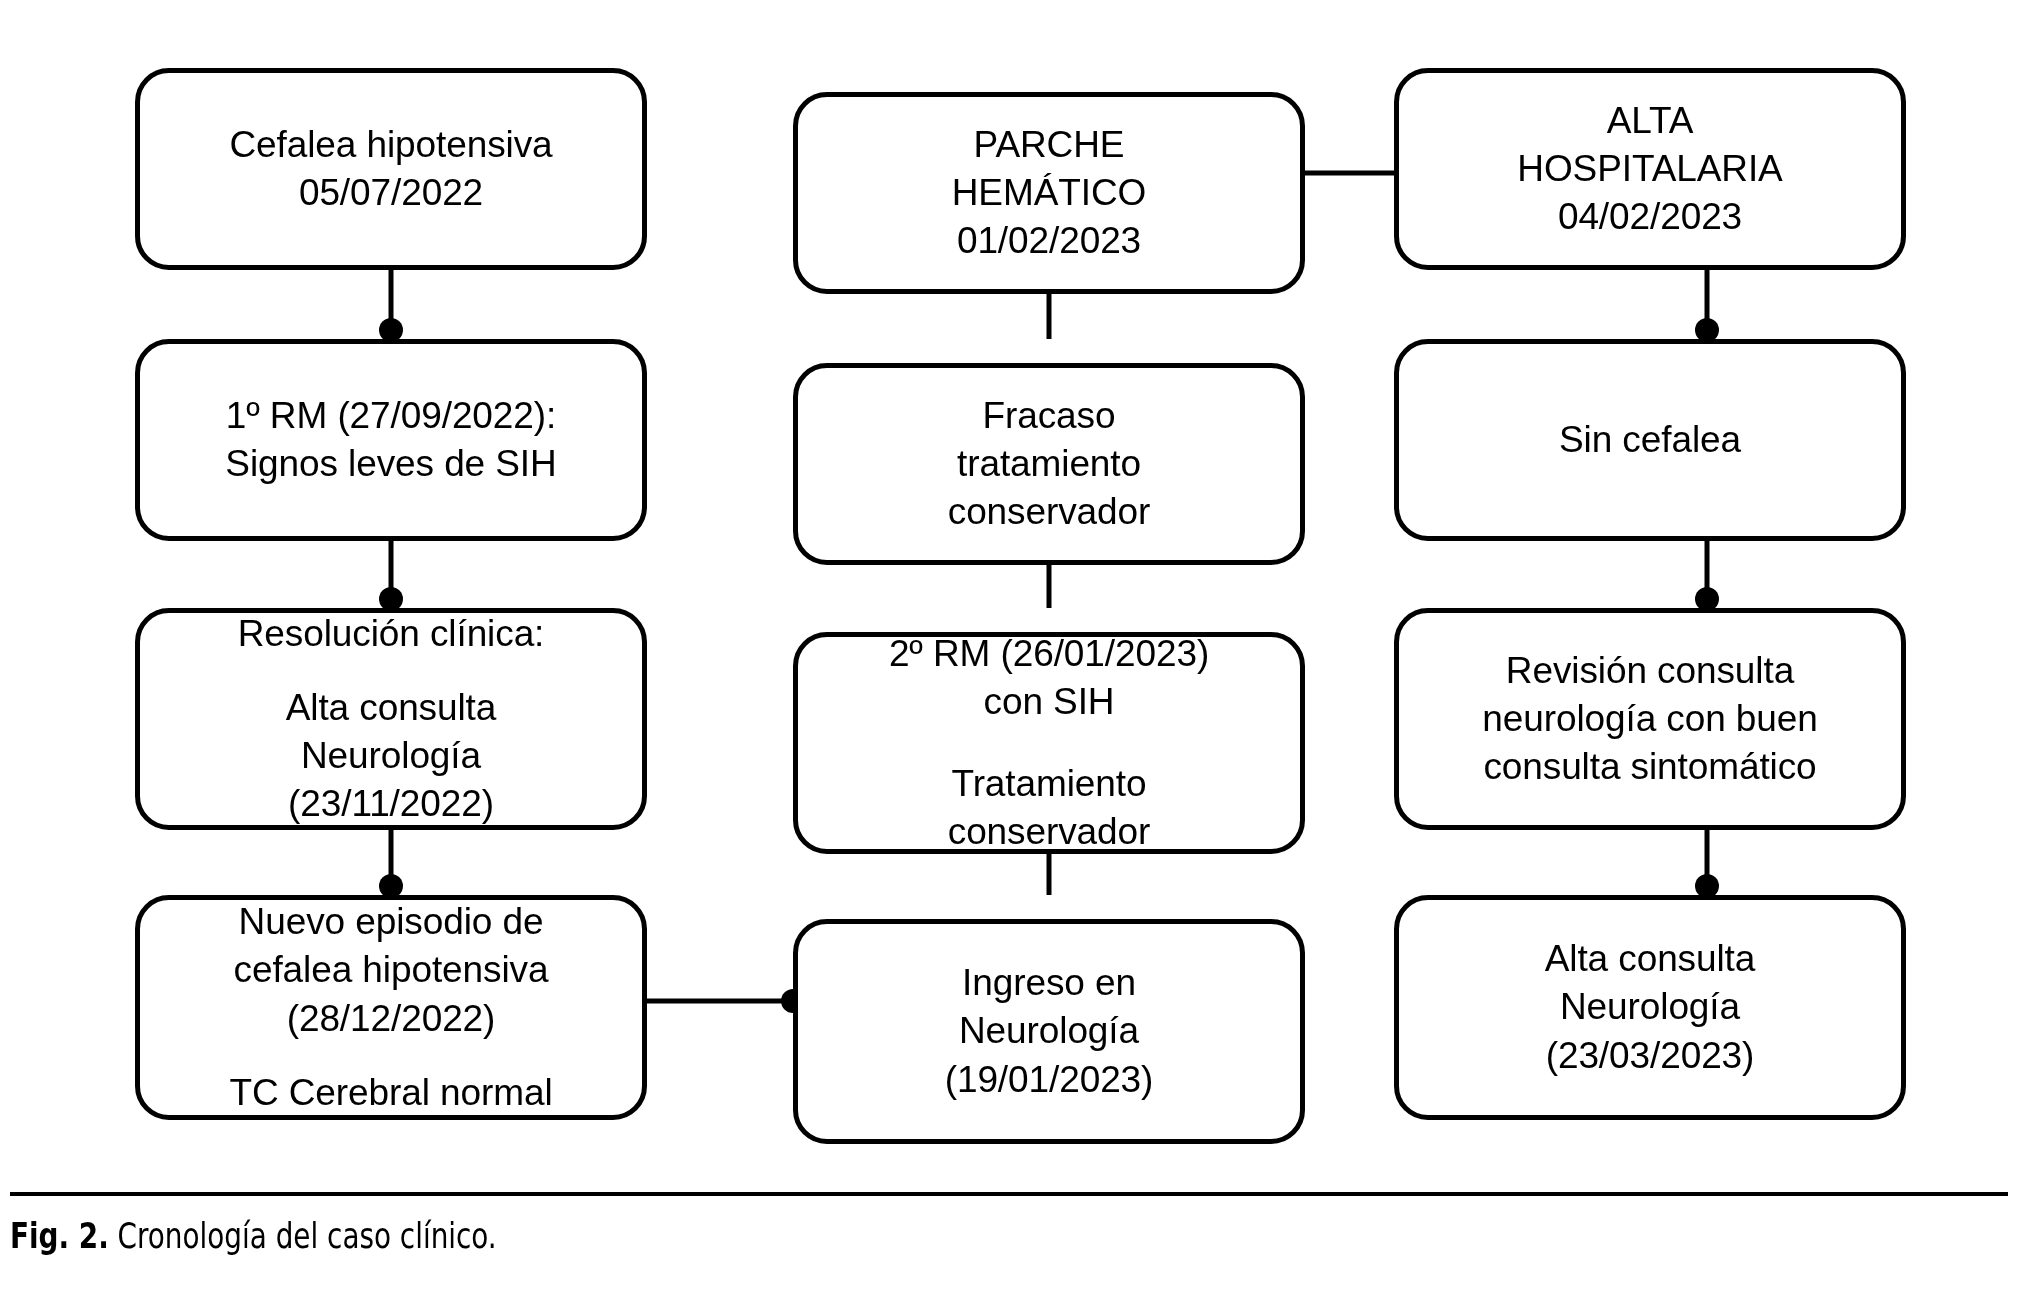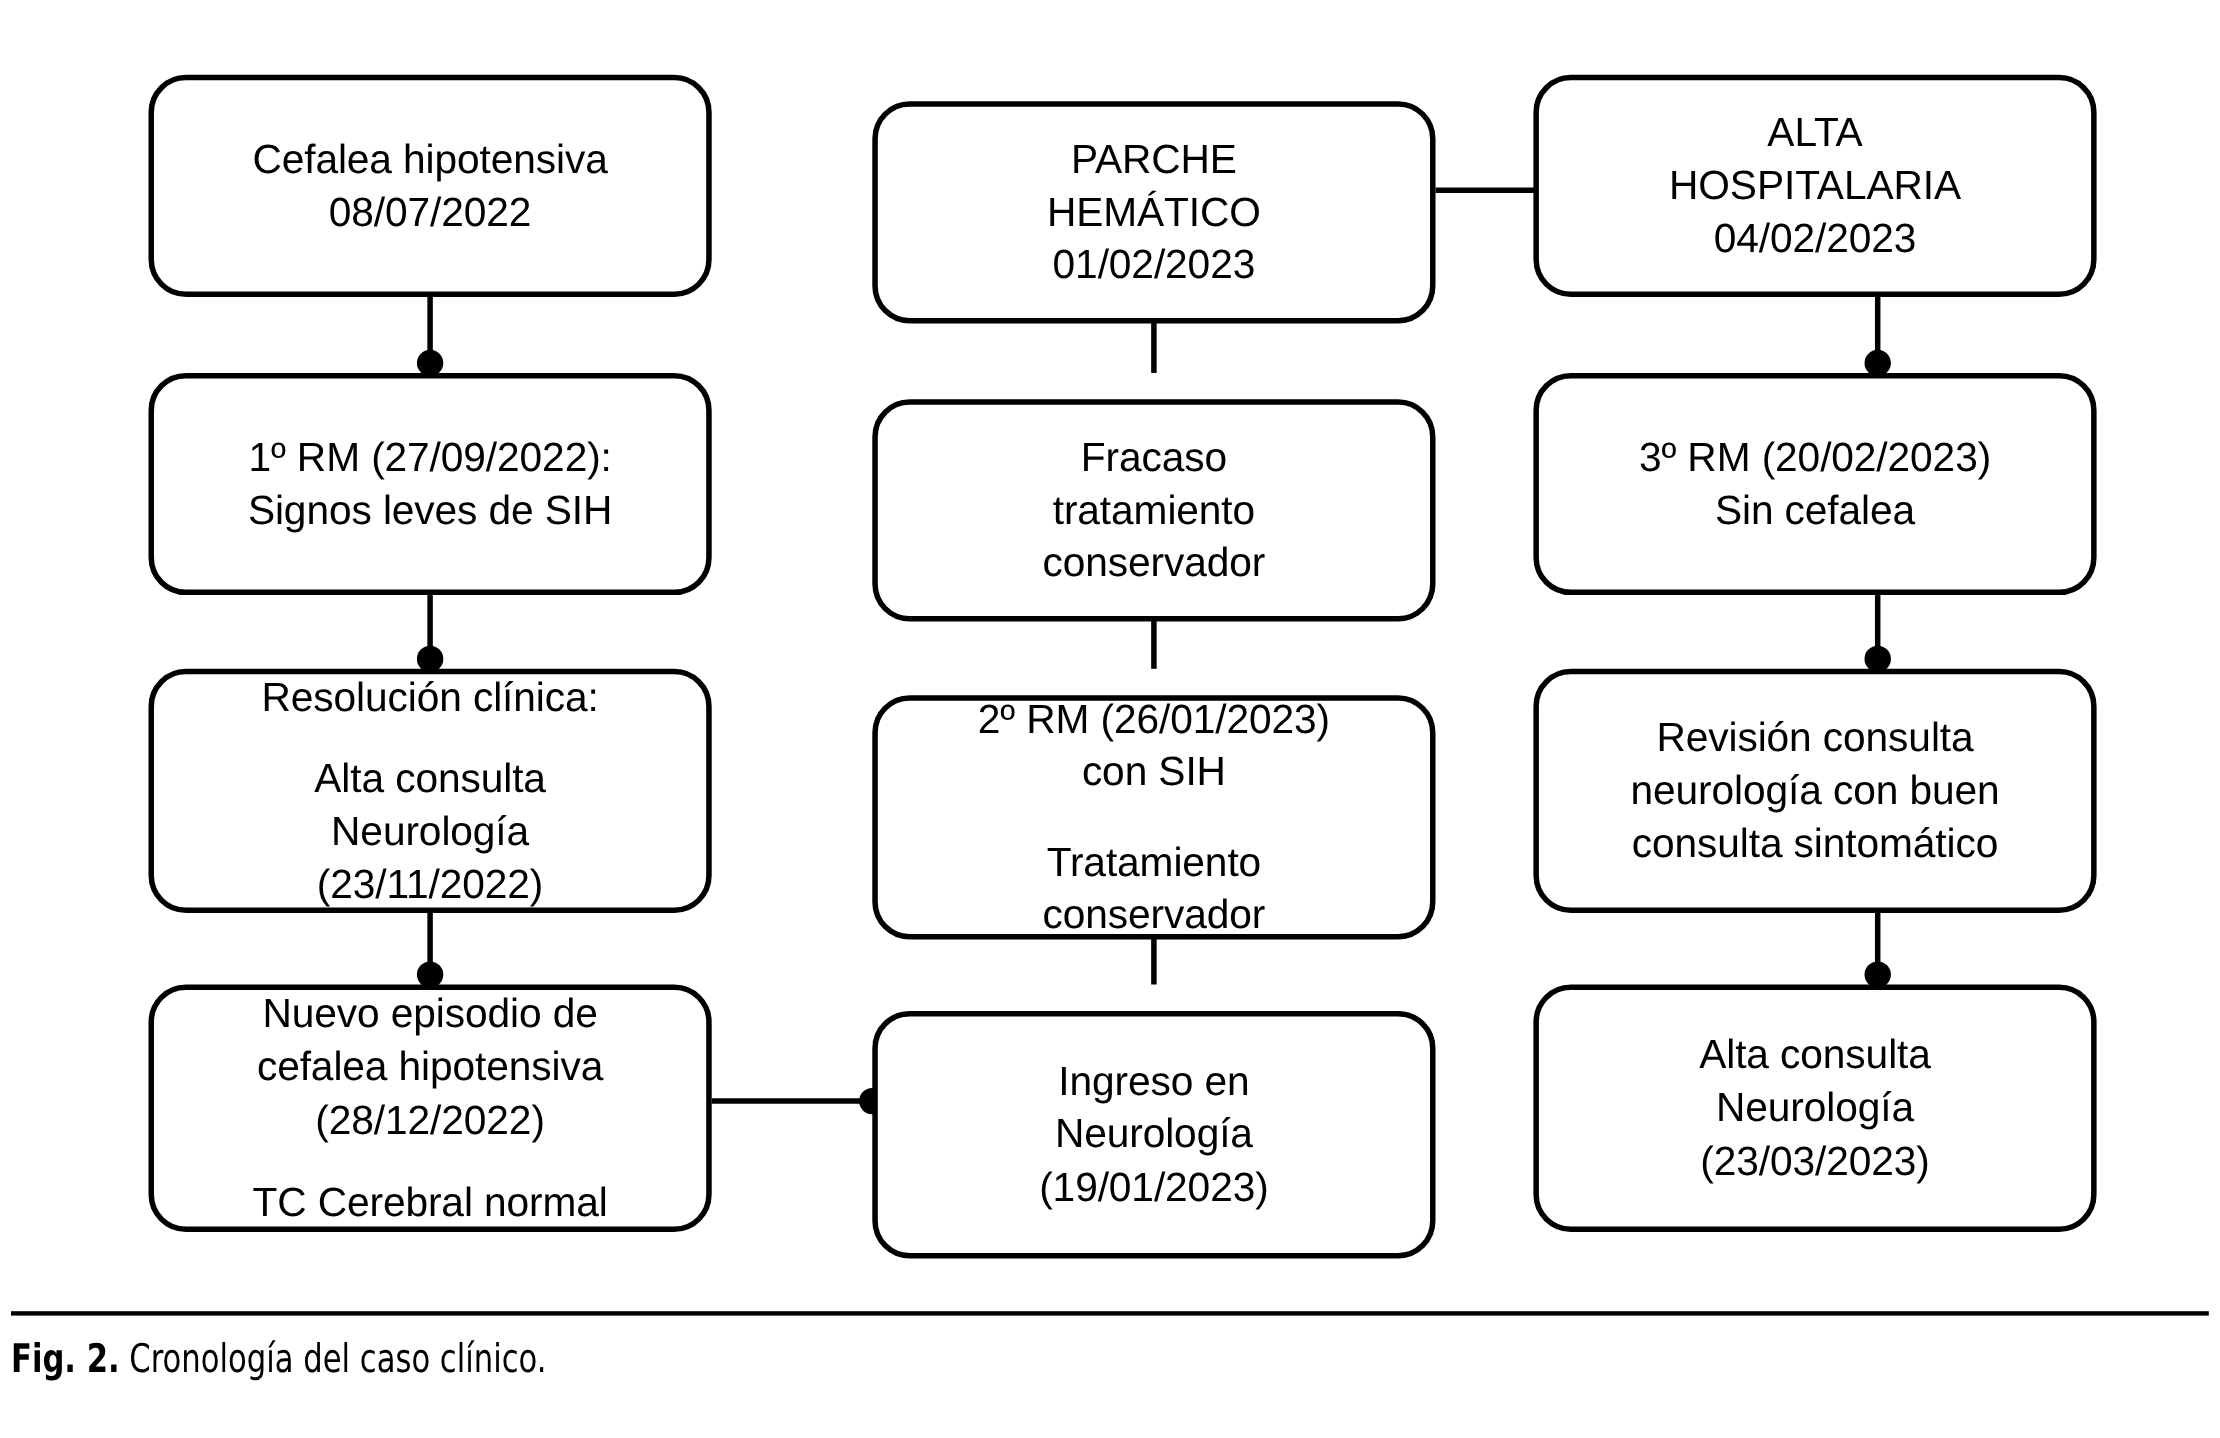--- a/index.html
+++ b/index.html
@@ -156,21 +156,21 @@
     </g>
 
     <g>
       <line x1="647" y1="1001" x2="793" y2="1001" stroke="#000" stroke-width="5"></line>
       <circle cx="793" cy="1001" r="12" fill="#000"></circle>
     </g>
   </svg>
 
   <div class="flow-box col-1 row-1">
     <span class="line">Cefalea hipotensiva</span>
-    <span class="line">08/07/2022</span>
+    <span class="line">05/07/2022</span>
   </div>
 
   <div class="flow-box col-1 row-2">
     <span class="line">1º RM (27/09/2022):</span>
     <span class="line">Signos leves de SIH</span>
   </div>
 
   <div class="flow-box col-1 row-3">
     <span class="line">Resolución clínica:</span>
     <span class="line para-gap-sm">Alta consulta</span>
@@ -210,21 +210,20 @@
     <span class="line">(19/01/2023)</span>
   </div>
 
   <div class="flow-box col-3 row-1">
     <span class="line">ALTA</span>
     <span class="line">HOSPITALARIA</span>
     <span class="line">04/02/2023</span>
   </div>
 
   <div class="flow-box col-3 row-2">
-    <span class="line">3º RM (20/02/2023)</span>
     <span class="line">Sin cefalea</span>
   </div>
 
   <div class="flow-box col-3 row-3">
     <span class="line">Revisión consulta</span>
     <span class="line">neurología con buen</span>
     <span class="line">consulta sintomático</span>
   </div>
 
   <div class="flow-box col-3 row-4">

